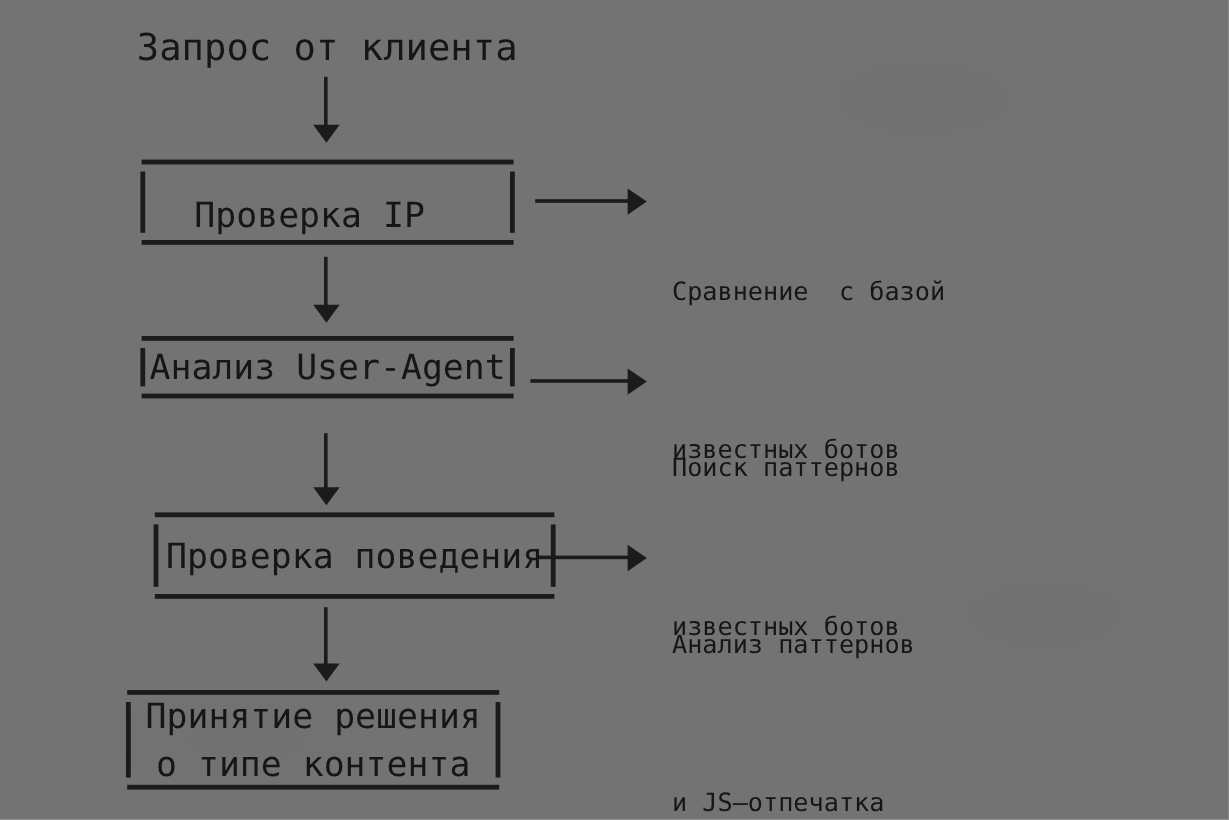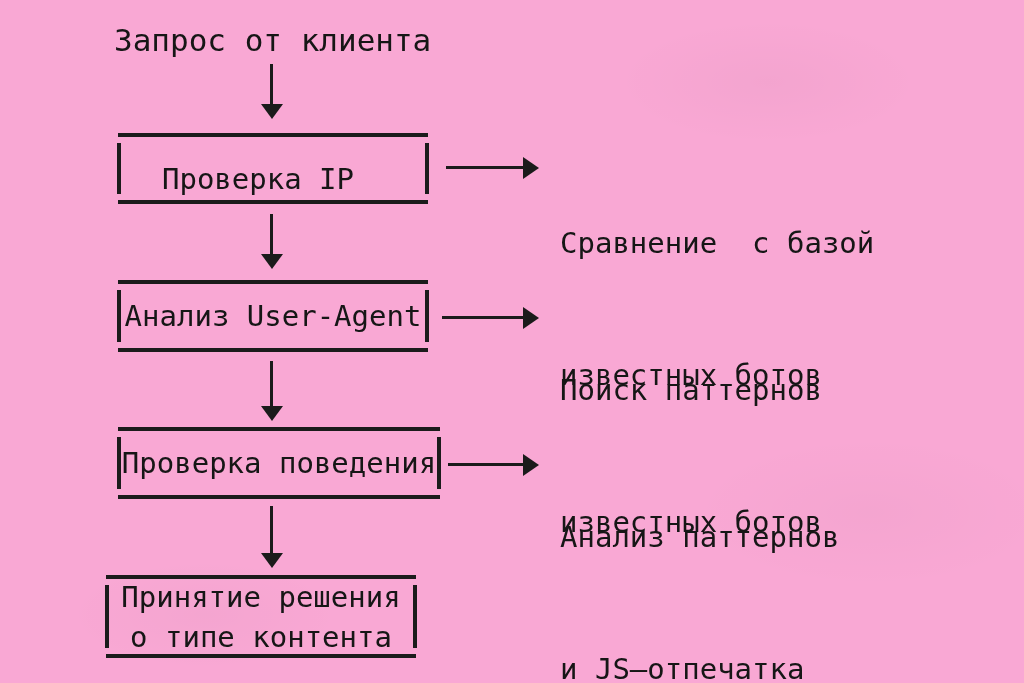--- a/index.html
+++ b/index.html
@@ -5,21 +5,21 @@
   html, body { margin: 0; padding: 0; }
   body {
     width: 1024px; height: 683px;
     background: #ffffff;
     font-family: "DejaVu Sans Mono", "Liberation Mono", monospace;
     color: #161616;
   }
   .canvas {
     position: relative;
     width: 1024px; height: 683px;
-    background: #f9a8d4;
+    background: #737373;
     overflow: hidden;
   }
   
   .canvas::before {
     content: "";
     position: absolute; inset: 0;
     background:
       radial-gradient(220px 90px at 75% 12%, rgba(0,0,0,0.025), transparent 70%),
       radial-gradient(260px 110px at 85% 75%, rgba(0,0,0,0.02), transparent 70%),
       radial-gradient(200px 80px at 20% 90%, rgba(0,0,0,0.02), transparent 70%);
@@ -42,22 +42,22 @@
   .sbox .e-right  { right: 0; top: 10px; bottom: 10px; width: 4px; }
   .sbox .label {
     position: absolute; inset: 4px;
     display: flex; flex-direction: column;
     align-items: center; justify-content: center;
     font-size: 29px; line-height: 40px;
     white-space: pre; text-align: center;
   }
   .box-1 { left: 117px; top: 133px; width: 312px; height: 71px; }
   .box-1 .label { padding-right: 30px; margin-top: 20px; }
-  .box-2 { left: 117px; top: 280px; width: 312px; height: 72px; }
-  .box-3 { left: 117px; top: 427px; width: 324px; height: 72px; }
+  .box-2 { left: 117px; top: 280px; width: 312px; height: 52px; }
+  .box-3 { left: 128px; top: 427px; width: 324px; height: 72px; padding-left: 11px; }
   .box-4 { left: 105px; top: 575px; width: 312px; height: 83px; }
 
   
   .v-arrow {
     position: absolute; width: 3px; background: #1b1b1b;
   }
   .v-arrow::after {
     content: ""; position: absolute;
     bottom: -14px; left: 50%; transform: translateX(-50%);
     width: 0; height: 0;
@@ -80,21 +80,21 @@
     border-top: 11px solid transparent;
     border-bottom: 11px solid transparent;
     border-left: 16px solid #1b1b1b;
   }
   .ha-1 { left: 446px; top: 166px; width: 78px; }
   .ha-2 { left: 442px; top: 316px; width: 82px; }
   .ha-3 { left: 448px; top: 463px; width: 76px; }
 
   .note {
     position: absolute; left: 560px;
-    font-size: 29px; line-height: 44px;
+    font-size: 21px; line-height: 44px;
     white-space: pre;
   }
   .note-1 { top: 133px; }
   .note-2 { top: 280px; }
   .note-3 { top: 427px; }
   .note .line { display: block; }
 </style>
 </head>
 <body>
 

